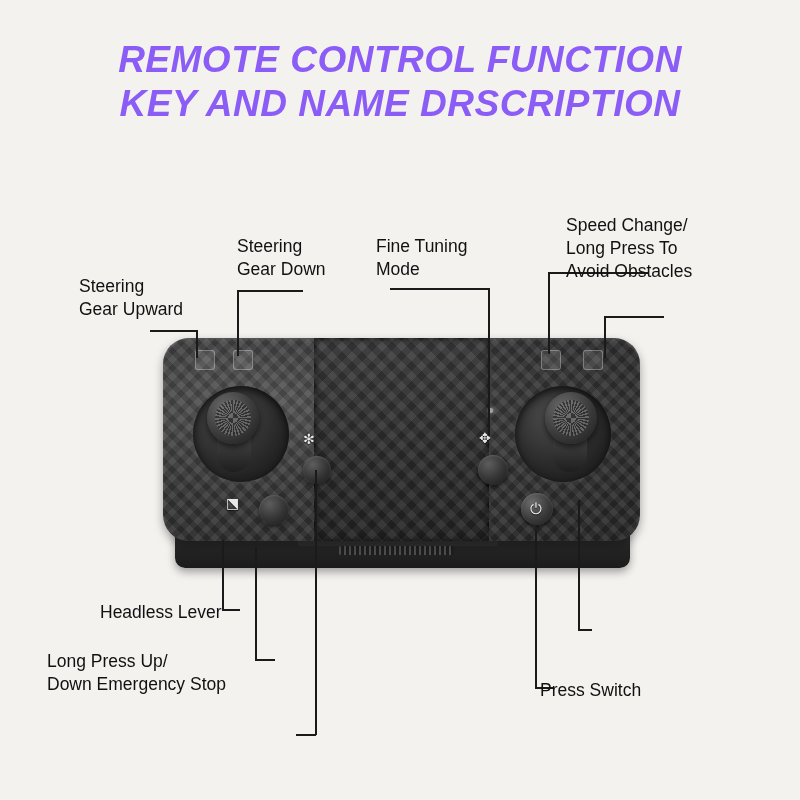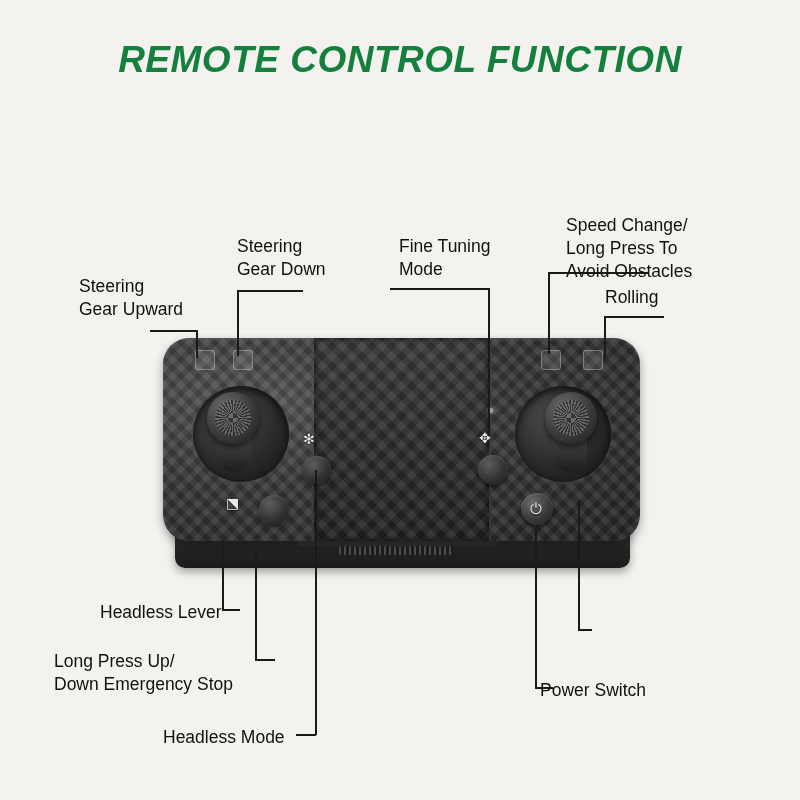--- a/index.html
+++ b/index.html
@@ -23,21 +23,21 @@
     left: 0;
     top: 38px;
     width: 800px;
     text-align: center;
     font-family: "Liberation Sans", sans-serif;
     font-weight: bold;
     font-style: italic;
     font-size: 37px;
     line-height: 44px;
     letter-spacing: 0.5px;
-    color: #15803d;
+    color: #8b5cf6;
   }
   .title .line2 { display: block; }
 
   
   .label {
     position: absolute;
     font-size: 17.5px;
     line-height: 23px;
     color: #111;
     white-space: pre-line;
@@ -216,20 +216,21 @@
     box-shadow: 0 0 3px rgba(255,255,255,0.5);
   }
 </style>
 </head>
 <body>
 
 <div id="page">
 
   <div class="title">
     <span>REMOTE CONTROL FUNCTION</span>
+    <span class="line2">KEY AND NAME DRSCRIPTION</span>
   </div>
 
   <div class="controller">
     <div class="base"></div>
     <div class="base-lip"></div>
     <div class="base-vent"></div>
 
     <div class="body-main">
       <div class="texture"></div>
       <div class="center-panel">
@@ -292,25 +293,23 @@
   <div class="leader v" style="left:535px; top:530px; height:158px;"></div>
   <div class="leader h" style="left:535px; top:687px; width:18px;"></div>
 
   <div class="leader v" style="left:578px; top:500px; height:130px;"></div>
   <div class="leader h" style="left:578px; top:629px; width:14px;"></div>
 
   <div class="label" style="left:79px; top:275px; width:170px;">Steering
 Gear Upward</div>
   <div class="label" style="left:237px; top:235px; width:150px;">Steering
 Gear Down</div>
-  <div class="label" style="left:399px; top:235px; width:150px;">Fine Tuning
+  <div class="label" style="left:376px; top:235px; width:150px;">Fine Tuning
 Mode</div>
   <div class="label" style="left:566px; top:214px; width:160px;">Speed Change/
 Long Press To
 Avoid Obstacles</div>
-  <div class="label" style="left:605px; top:286px; width:120px;">Rolling</div>
   <div class="label" style="left:100px; top:601px; width:180px;">Headless Lever</div>
-  <div class="label" style="left:54px; top:650px; width:230px;">Long Press Up/
+  <div class="label" style="left:47px; top:650px; width:230px;">Long Press Up/
 Down Emergency Stop</div>
-  <div class="label" style="left:163px; top:726px; width:200px;">Headless Mode</div>
-  <div class="label" style="left:540px; top:679px; width:180px;">Power Switch</div>
+  <div class="label" style="left:540px; top:679px; width:180px;">Press Switch</div>
 
 </div>
 
 </body></html>

